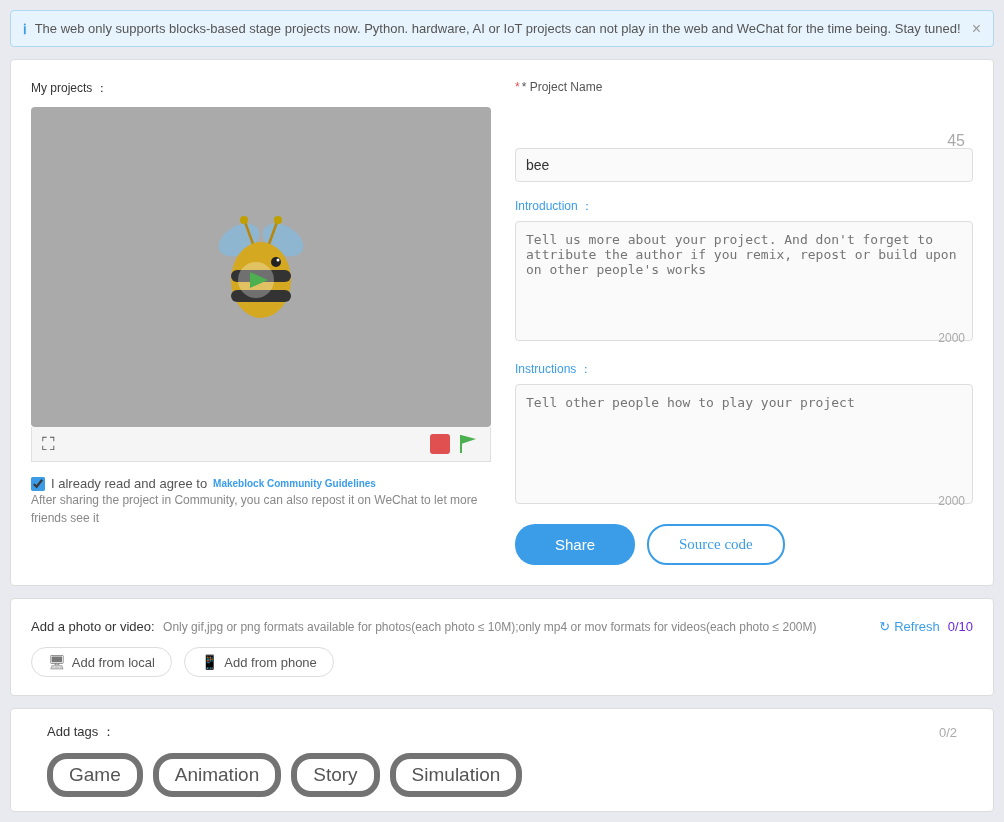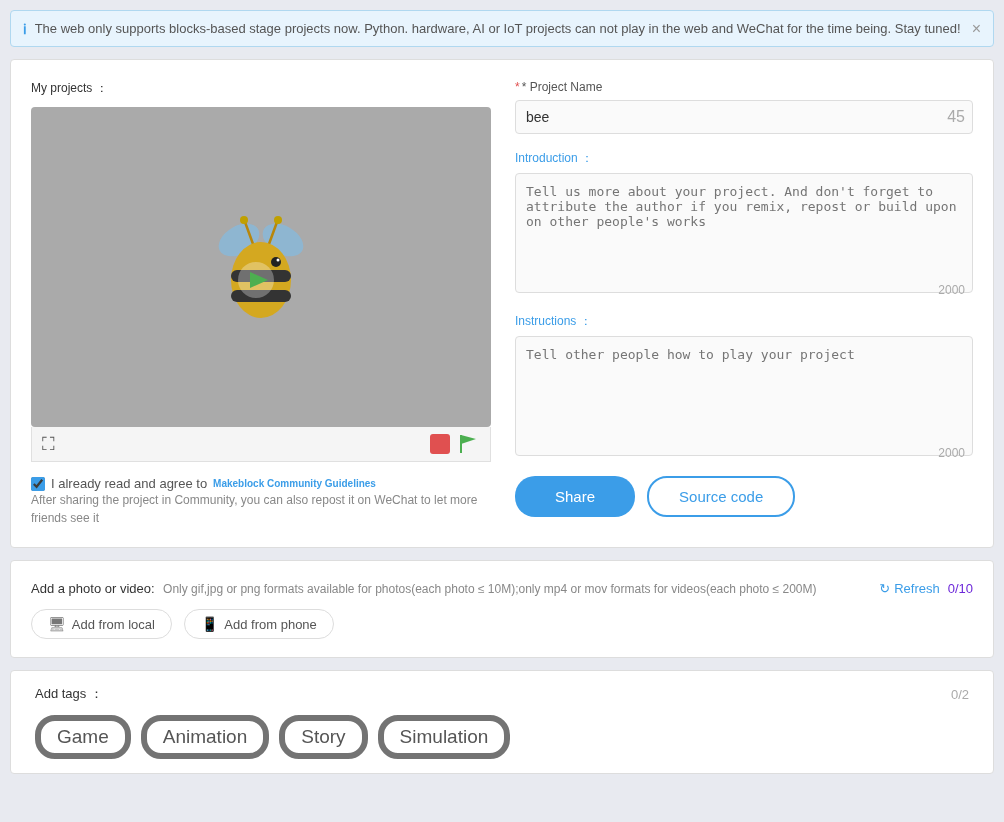--- a/index.html
+++ b/index.html
@@ -152,20 +152,21 @@
     }
     .text-input {
       width: 100%;
       border: 1px solid #ddd;
       border-radius: 4px;
       padding: 8px 10px;
       font-size: 14px;
       color: #333;
       outline: none;
       background: #fafafa;
+      margin-top: 48px;
     }
     .input-wrapper {
       position: relative;
       margin-bottom: 16px;
     }
     .char-count {
       position: absolute;
       right: 8px;
       top: 50%;
       transform: translateY(-50%);
@@ -210,20 +211,21 @@
       cursor: pointer;
     }
     .btn-source {
       background: #fff;
       color: #3b9de8;
       border: 2px solid #3b9de8;
       border-radius: 20px;
       padding: 10px 30px;
       font-size: 15px;
       cursor: pointer;
+      font-family: Liberation Serif, serif;
     }
     .bottom-section {
       background: #fff;
       border: 1px solid #ddd;
       border-radius: 4px;
       padding: 18px 20px;
       margin-bottom: 12px;
     }
     .photo-header {
       display: flex;
@@ -266,21 +268,21 @@
       cursor: pointer;
       display: flex;
       align-items: center;
       gap: 6px;
     }
     .add-btn-icon {
       font-size: 14px;
       color: #777;
     }
     .tags-section {
-      padding: 14px 24px;
+      padding: 14px 36px;
       background: #fff;
       border: 1px solid #ddd;
       border-radius: 4px;
     }
     .tags-header {
       display: flex;
       align-items: center;
       justify-content: space-between;
       margin-bottom: 12px;
     }

